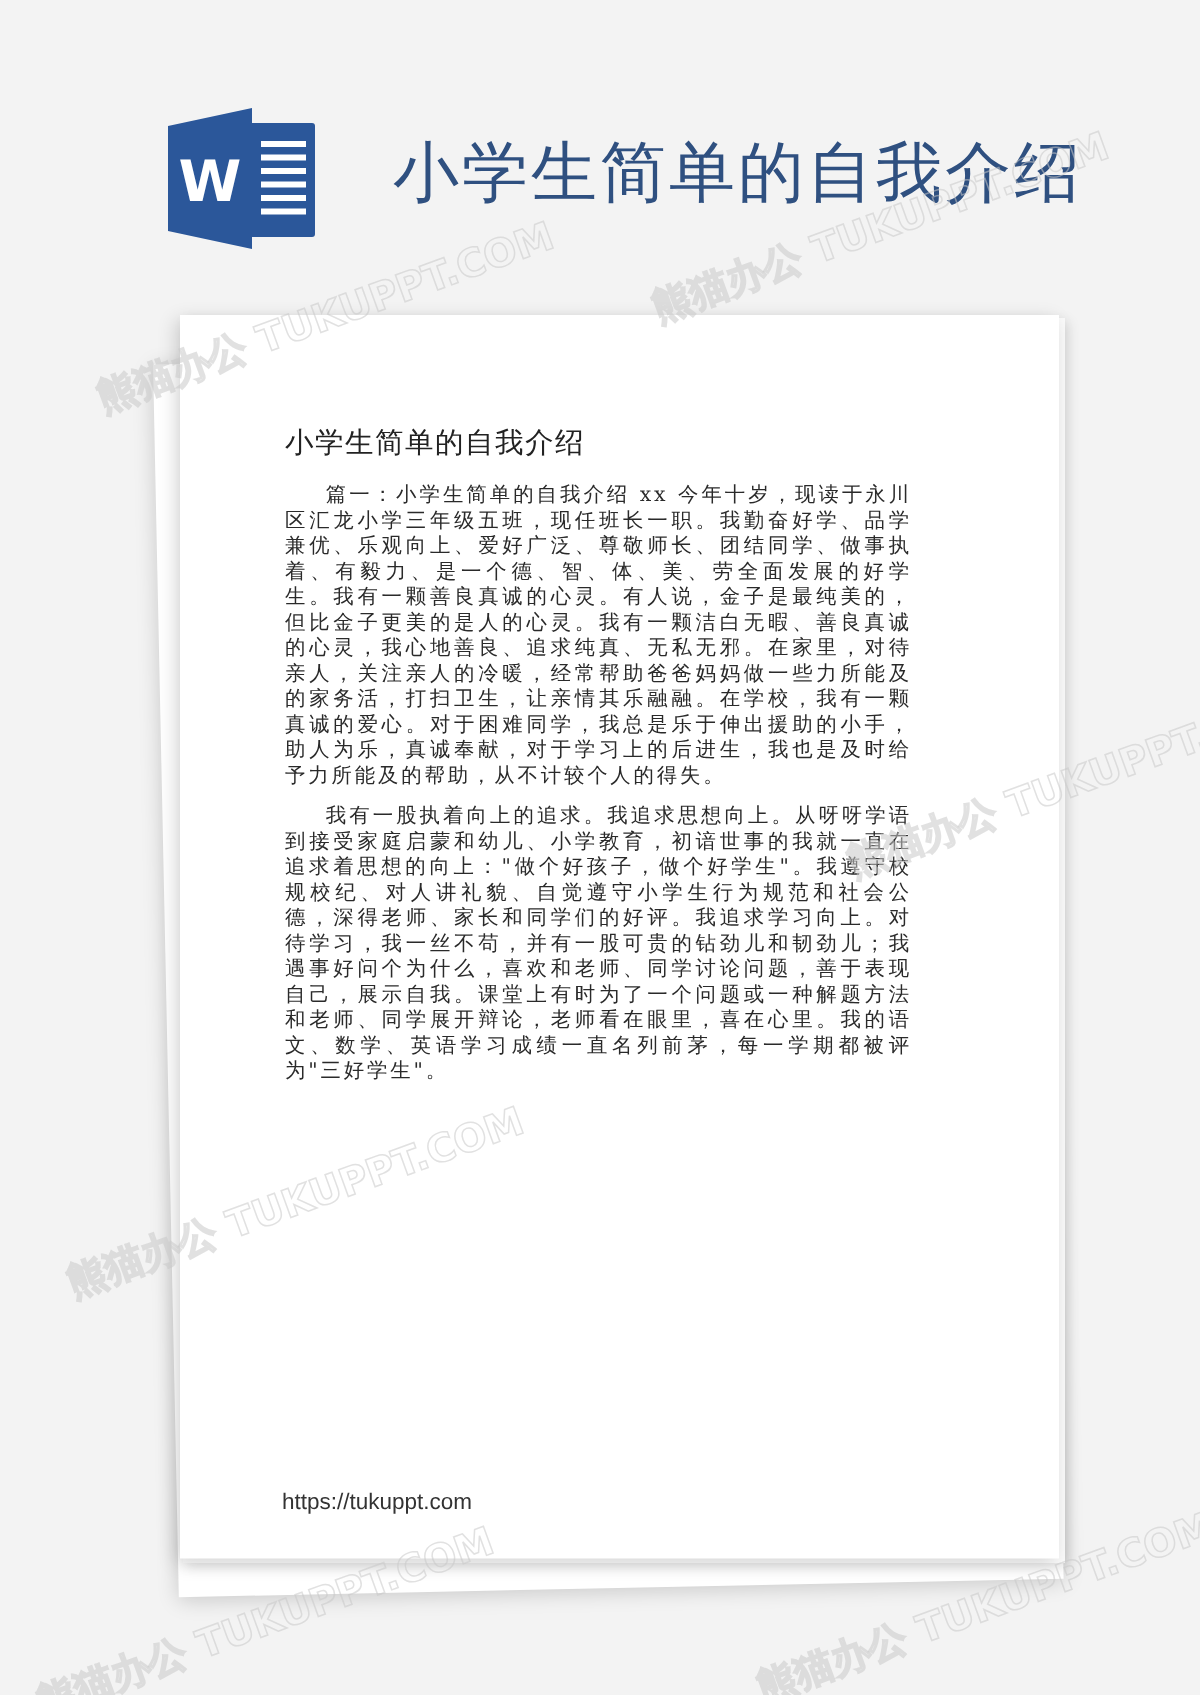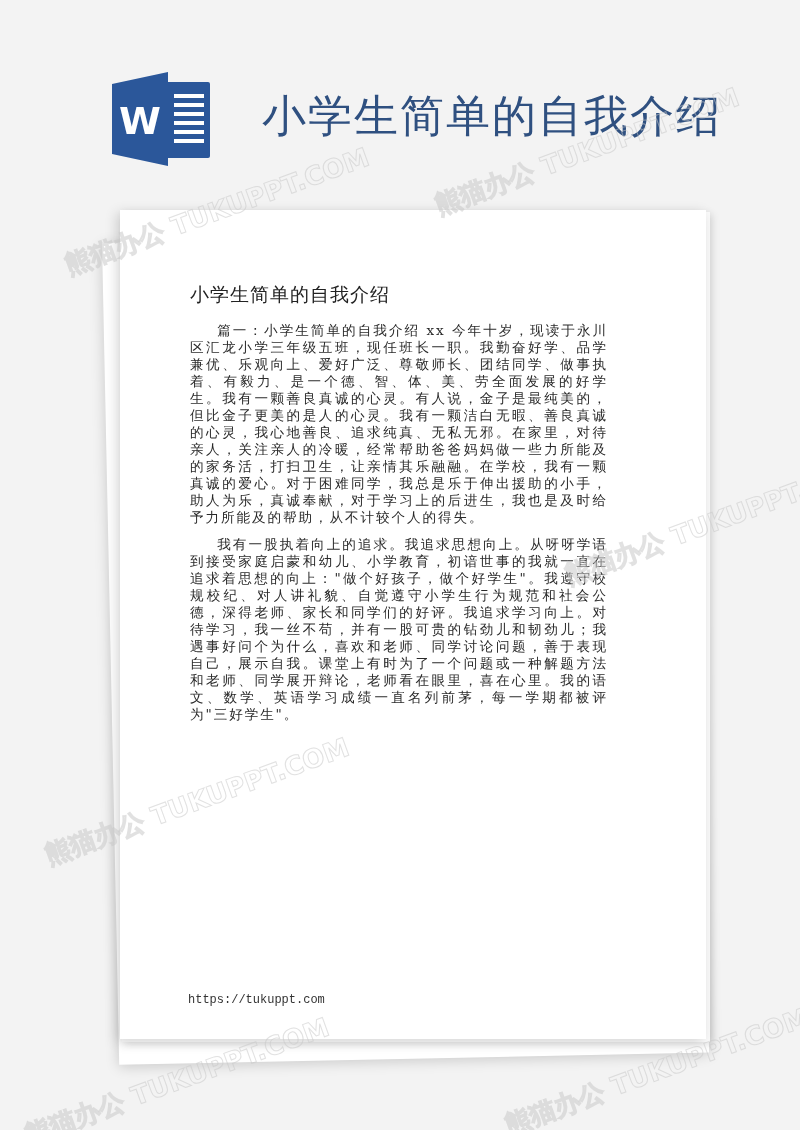--- a/index.html
+++ b/index.html
@@ -40,22 +40,22 @@
     position:absolute; left:70px; top:72px;
     font-size:19px; color:#222; letter-spacing:1px; white-space:nowrap;
   }
   .doc-body {
     position:absolute; left:70px; top:112px; width:422px;
     font-size:13.6px; line-height:17px; color:#2a2a2a; letter-spacing:1.9px;
   }
   .doc-body p { margin:0 4px 10px 0; text-indent:2em; text-align:justify; }
   .doc-footer {
     position:absolute; left:68px; top:783px;
-    font-family:Liberation Mono, monospace;
-    font-size:12px; color:#333;
+    font-family:Liberation Sans, sans-serif;
+    font-size:15px; color:#333;
   }
 </style>
 </head>
 <body>
 
 <div class="banner">
   <div class="word-icon">
     <svg width="100" height="94" viewBox="0 0 100 94">
       <rect x="40" y="10" width="58" height="76" rx="2" fill="#2b579a"></rect>
       <g fill="#ffffff">

